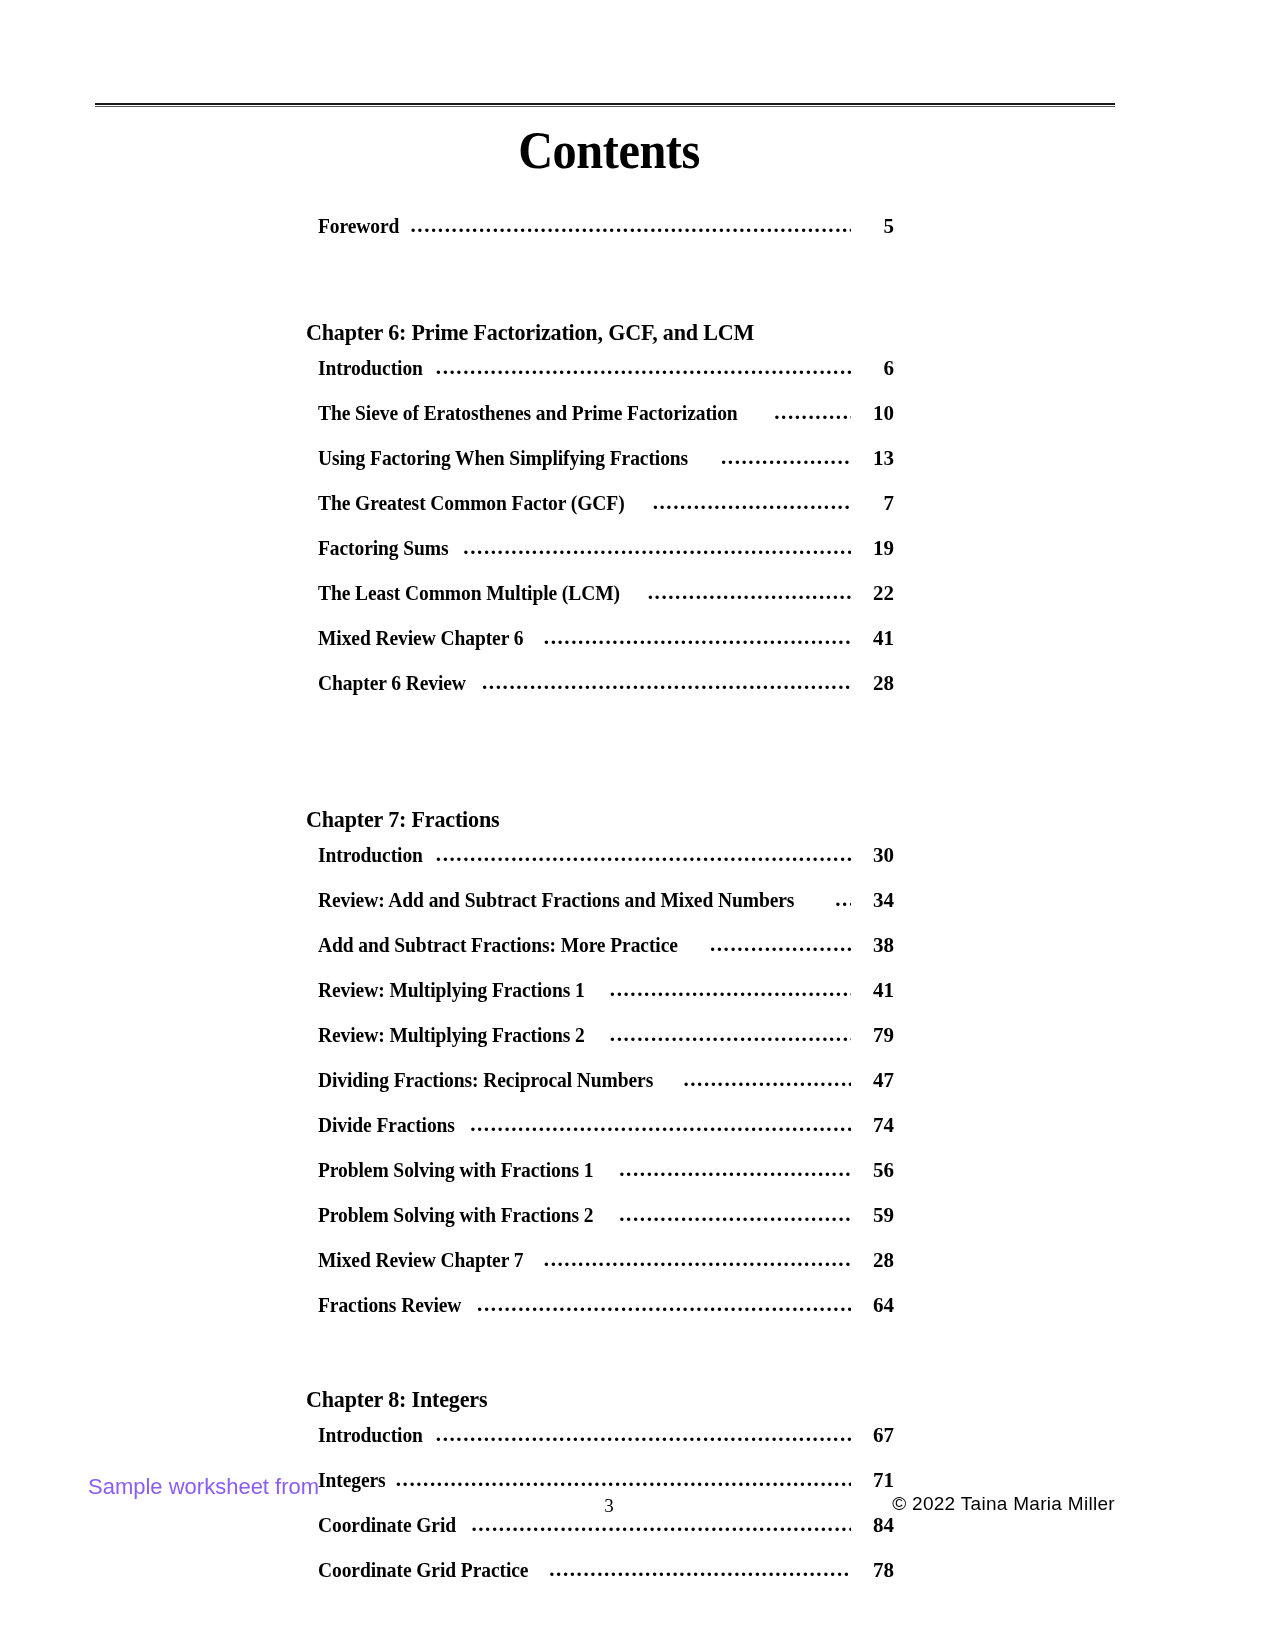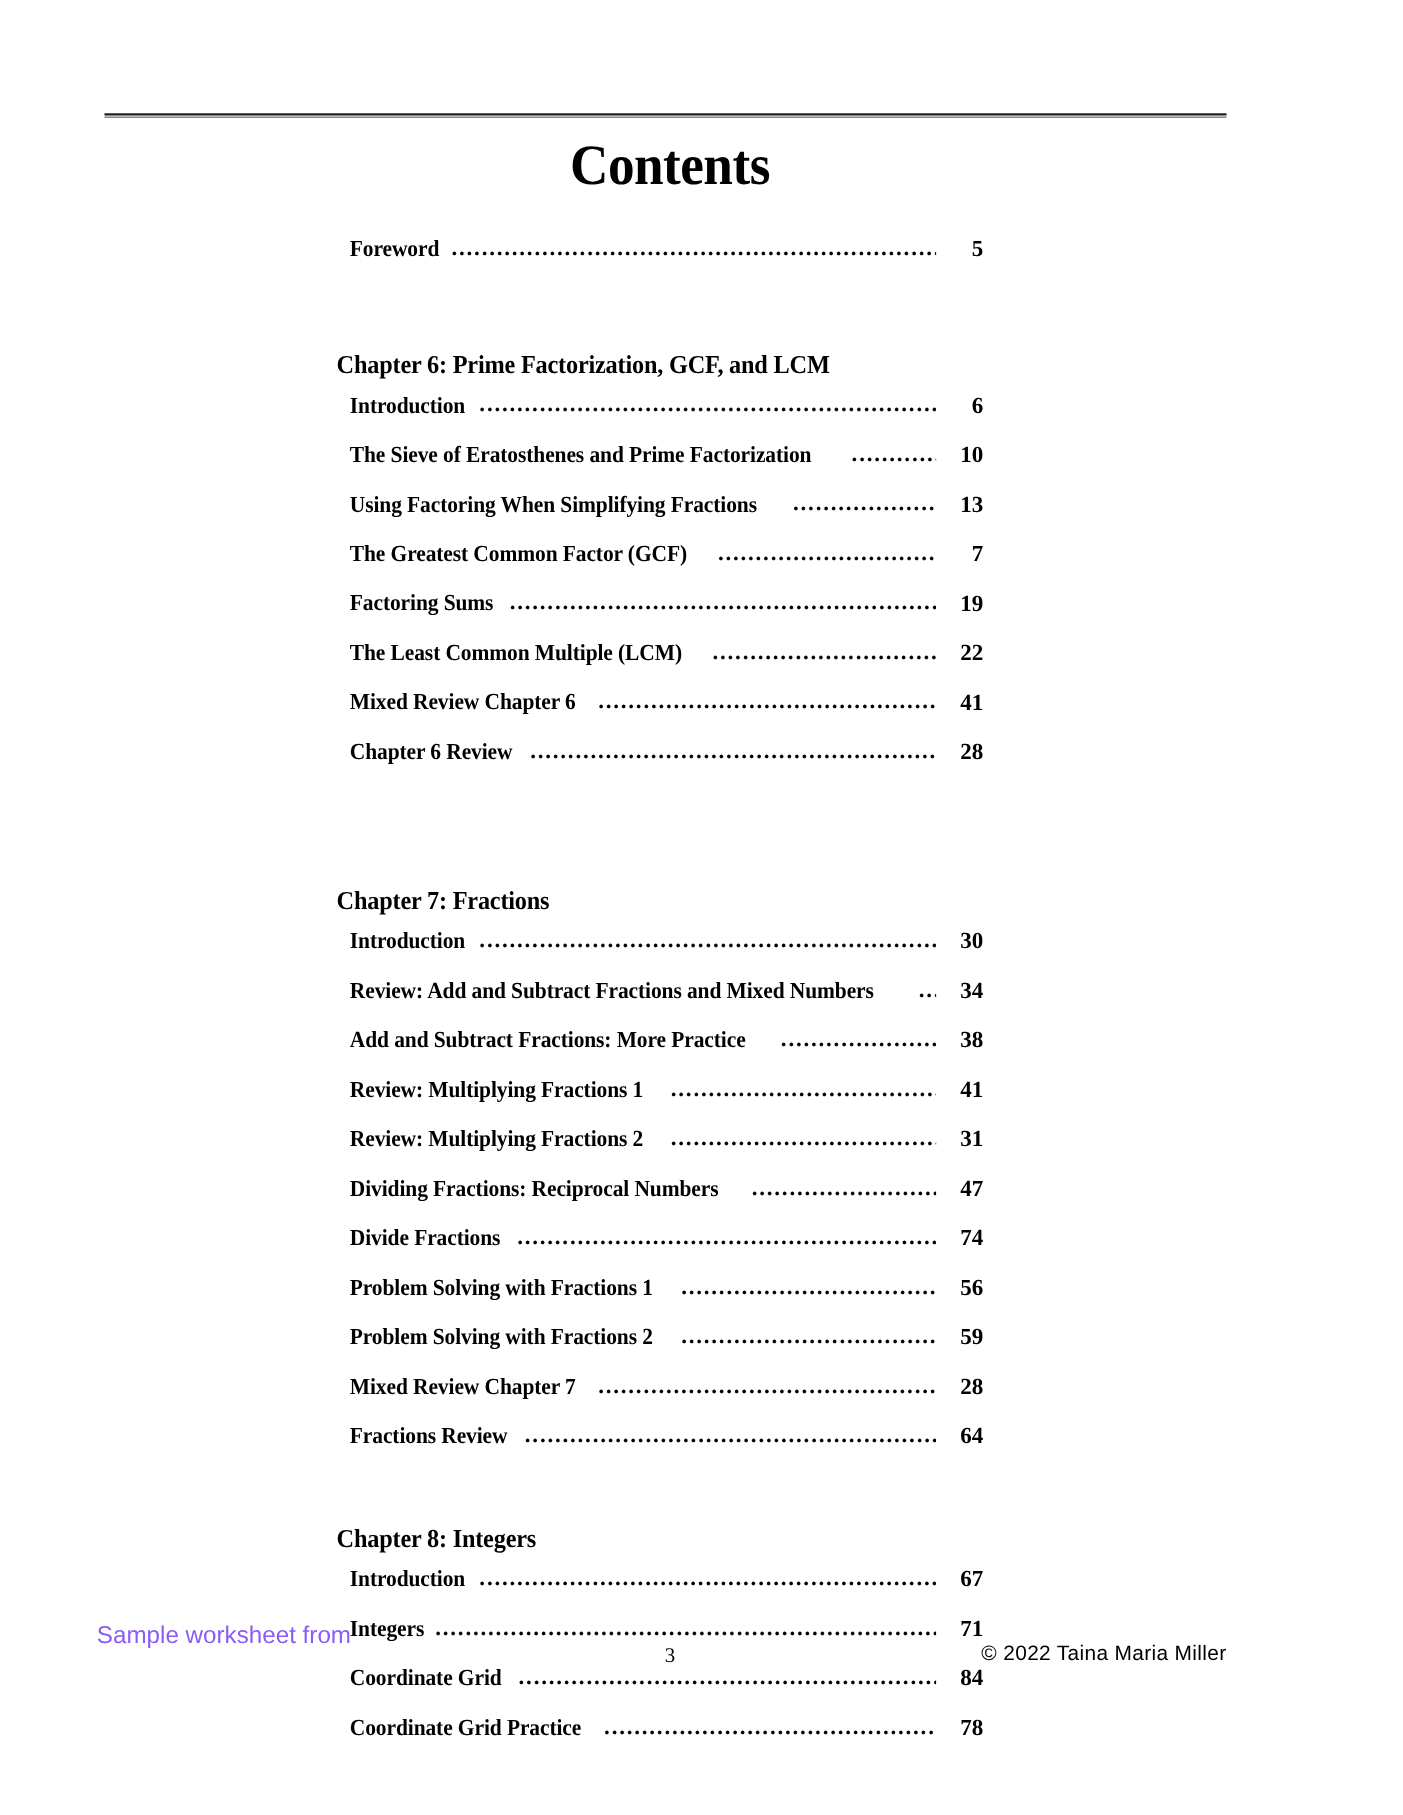--- a/index.html
+++ b/index.html
@@ -231,21 +231,21 @@
       <span class="entry-page">38</span>
     </div>
     <div class="entry">
       <span class="entry-title">Review: Multiplying Fractions 1</span>
       <span class="leader">.................................................................................................</span>
       <span class="entry-page">41</span>
     </div>
     <div class="entry">
       <span class="entry-title">Review: Multiplying Fractions 2</span>
       <span class="leader">.................................................................................................</span>
-      <span class="entry-page">31</span>
+      <span class="entry-page">79</span>
     </div>
     <div class="entry">
       <span class="entry-title">Dividing Fractions: Reciprocal Numbers</span>
       <span class="leader">.................................................................................................</span>
       <span class="entry-page">47</span>
     </div>
     <div class="entry">
       <span class="entry-title">Divide Fractions</span>
       <span class="leader">.................................................................................................</span>
       <span class="entry-page">74</span>

